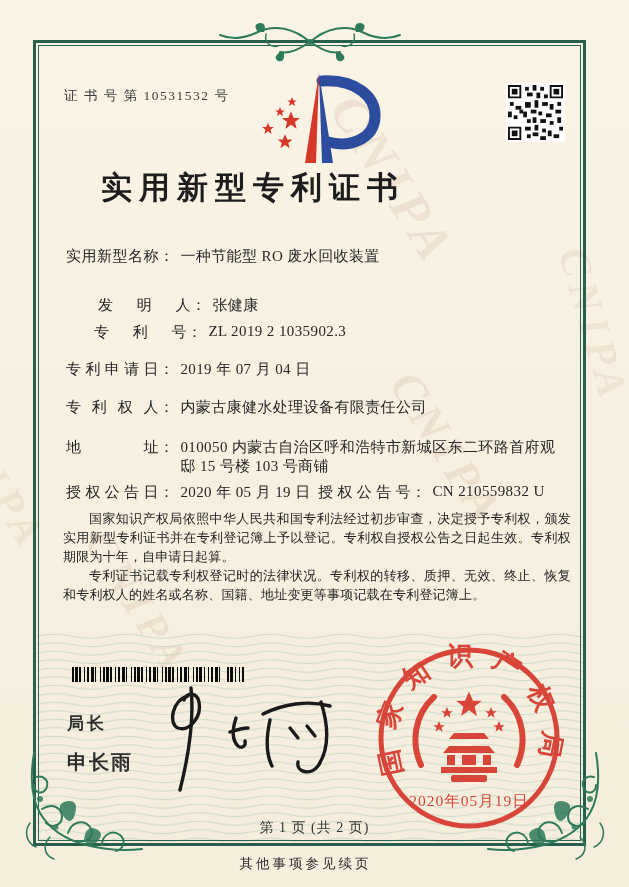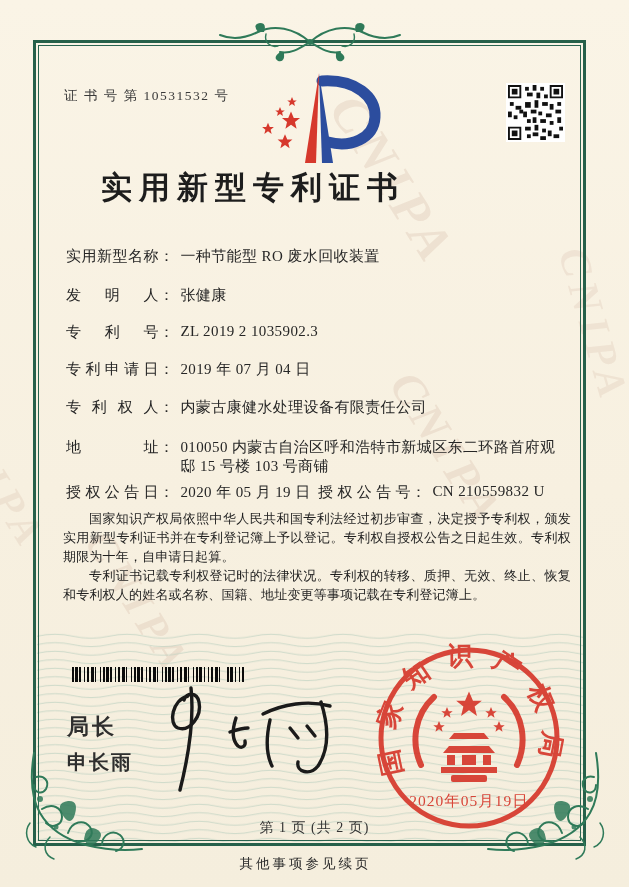--- a/index.html
+++ b/index.html
@@ -38,37 +38,37 @@
   .title{
     position:absolute;left:0;top:167px;width:506px;text-align:center;
     font-size:31px;font-weight:700;letter-spacing:7px;color:#1d1d1d;
   }
   
   .row{position:absolute;left:66px;width:510px;font-size:15px;color:#262626;letter-spacing:.4px;}
   .flabel{display:inline-block;width:93px;text-align:justify;text-align-last:justify;vertical-align:top;}
   .colon{display:inline-block;vertical-align:top;}
   .fvalue{display:inline-block;vertical-align:top;margin-left:6px;}
   .fvalue.wrap{width:382px;line-height:19px;}
-  .r1{top:247px;} .r2{top:286px;} .r3{top:323px;} .r4{top:360px;}
+  .r1{top:247px;} .r2{top:296px;margin-left:32px;} .r3{top:323px;margin-left:28px;} .r4{top:360px;}
   .r5{top:398px;} .r6{top:438px;} .r7{top:483px;}
   .g2{position:absolute;left:252px;top:0;}
   
   .paras{position:absolute;left:63px;top:509px;width:508px;font-size:13px;
     line-height:19px;color:#1f1f1f;text-align:justify;letter-spacing:.2px;}
   .paras p{margin:0;text-indent:2em;}
   
   .barcode{
     position:absolute;left:72px;top:667px;width:172px;height:15px;
     background:repeating-linear-gradient(90deg,
       #0b0b0b 0 1.5px,transparent 1.5px 3px,
       #0b0b0b 3px 6px,transparent 6px 7.5px,
       #0b0b0b 7.5px 8.5px,transparent 8.5px 12px,
       #0b0b0b 12px 13px,transparent 13px 15.5px);
   }
-  .sig-title{position:absolute;left:67px;top:712px;font-size:22px;font-weight:600;color:#2e2e2e;
+  .sig-title{position:absolute;left:67px;top:712px;font-size:17px;font-weight:600;color:#2e2e2e;
     letter-spacing:3px;font-family:"Liberation Sans","DejaVu Sans",sans-serif;}
   .sig-name{position:absolute;left:67px;top:749px;font-size:20px;font-weight:600;color:#2e2e2e;
     letter-spacing:2px;font-family:"Liberation Sans","DejaVu Sans",sans-serif;}
   .signature{position:absolute;left:158px;top:686px;width:188px;height:112px;}
   .seal{position:absolute;left:374px;top:643px;width:190px;height:190px;opacity:.92;}
   .page-no{position:absolute;left:0;top:819px;width:629px;text-align:center;
     font-size:14px;color:#333;letter-spacing:1px;}
   .cont-note{position:absolute;left:0;top:855px;width:611px;text-align:center;
     font-size:13.5px;color:#2b2b2b;letter-spacing:3px;}
   

